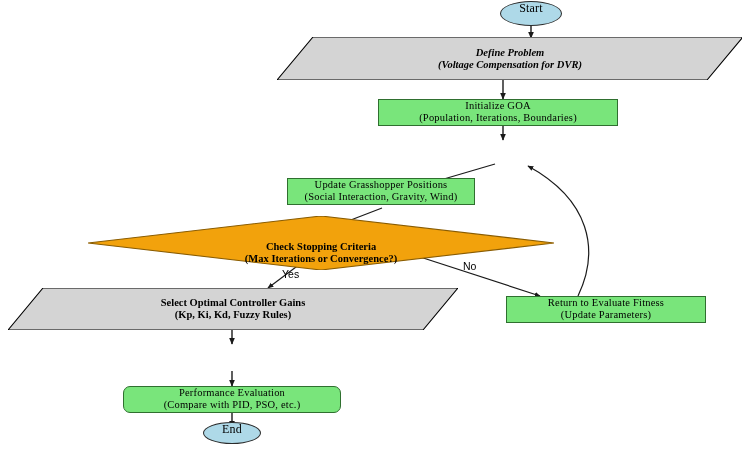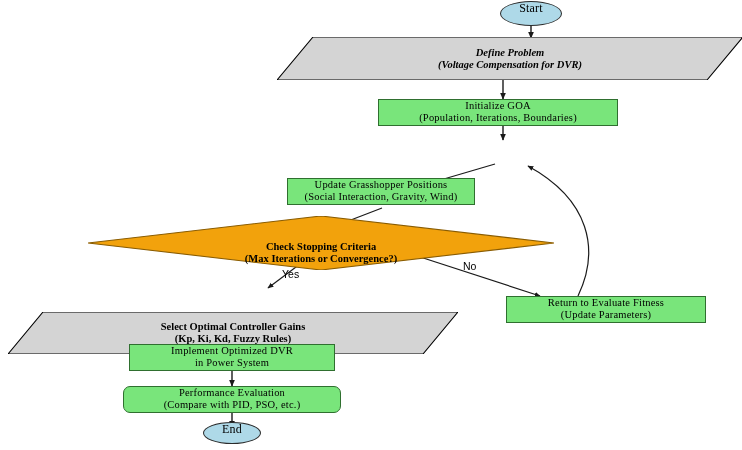--- a/index.html
+++ b/index.html
@@ -166,37 +166,33 @@
     <svg class="dec-shape" viewBox="0 0 466 54" preserveAspectRatio="none">
       <polygon points="233,0 466,27 233,54 0,27" fill="#f2a20c" stroke="#8a5c00" stroke-width="1.1"></polygon>
     </svg>
     <div class="dec-text">Check Stopping Criteria
 (Max Iterations or Convergence?)</div>
   </div>
 
   <div class="edge-label" style="left:282px; top:268px;">Yes</div>
   <div class="edge-label" style="left:463px; top:260px;">No</div>
 
-  <div class="io-wrap" style="left:8px; top:288px; width:450px; height:42px;margin-top:24px;">
+  <div class="io-wrap" style="left:8px; top:288px; width:450px; height:42px;">
     <svg class="io-shape" viewBox="0 0 450 42" preserveAspectRatio="none">
       <polygon points="35,0 450,0 415,42 0,42" fill="#d4d4d4" stroke="#000000" stroke-width="1.1"></polygon>
     </svg>
     <div class="io-text">Select Optimal Controller Gains
 (Kp, Ki, Kd, Fuzzy Rules)</div>
   </div>
 
   <div class="node proc" style="left:478px; top:296px; width:200px; height:27px;margin-left:28px;">
     <span class="lbl">Return to Evaluate Fitness
 (Update Parameters)</span>
   </div>
 
-  <div class="node proc" style="left:129px; top:344px; width:206px; height:27px;">
-    <span class="lbl">Implement Optimized DVR
-in Power System</span>
-  </div>
 
   <div class="node proc" style="left:123px; top:386px; width:218px; height:27px;border-radius:7px;">
     <span class="lbl">Performance Evaluation
 (Compare with PID, PSO, etc.)</span>
   </div>
 
   <div class="node term" style="left:203px; top:422px; width:58px; height:22px;">
     <span class="lbl">End</span>
   </div>
 

